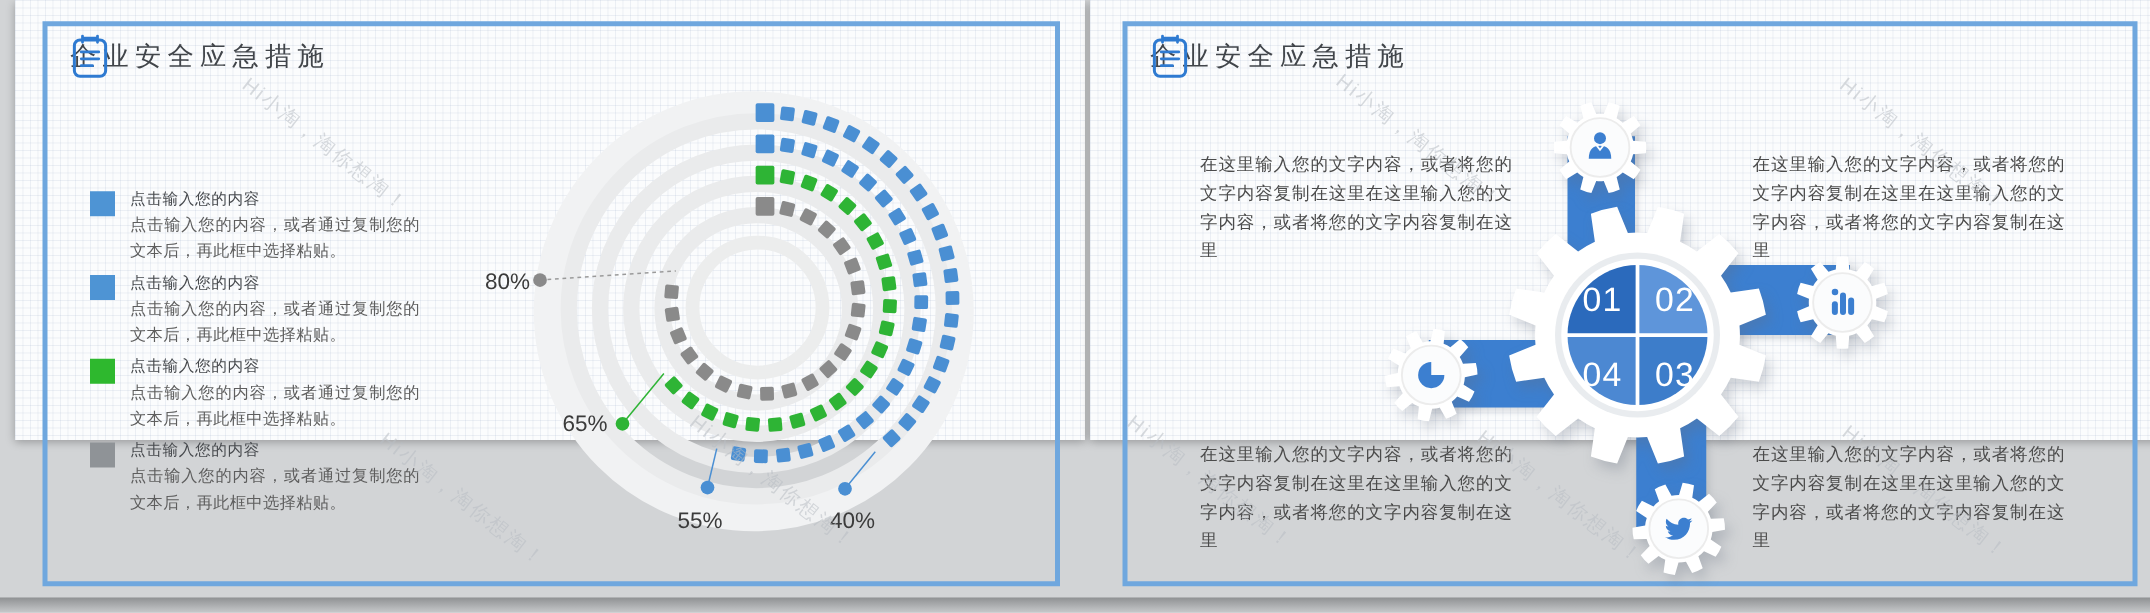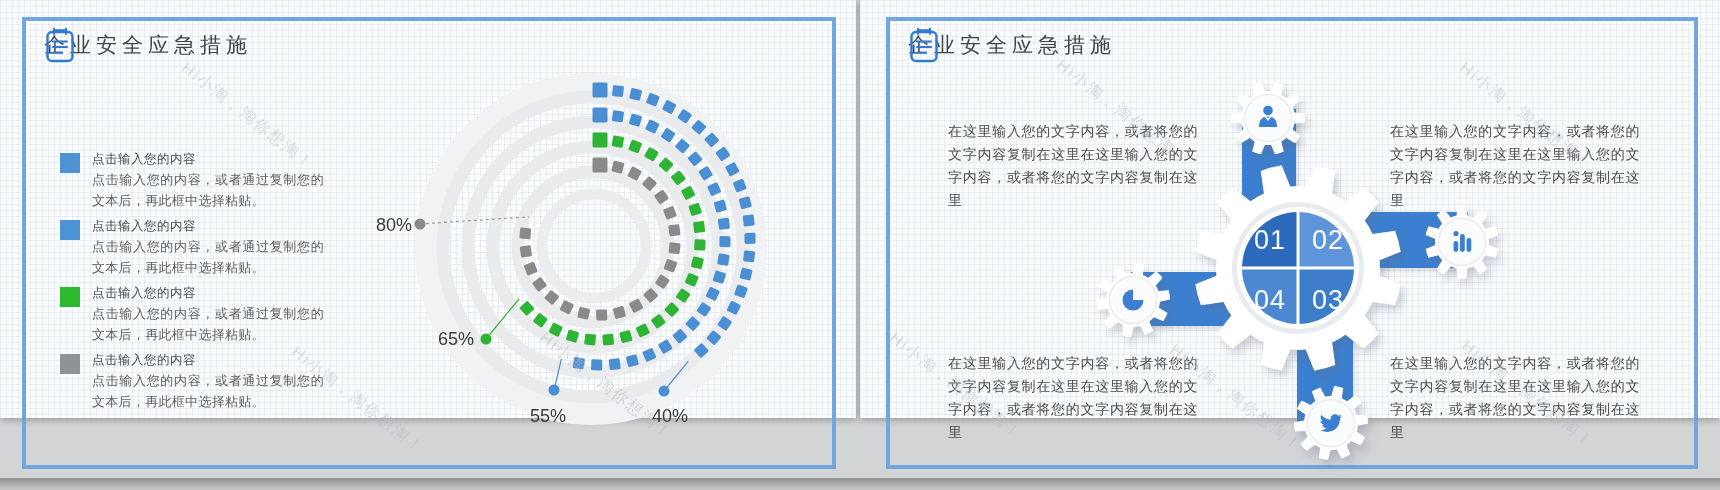--- a/index.html
+++ b/index.html
@@ -2,27 +2,28 @@
 <html><head>
 <meta charset="utf-8">
 <style>
   html,body{margin:0;padding:0;}
   body{
     width:1720px;height:490px;position:relative;overflow:hidden;
     background:#d2d4d6;
     font-family:"Liberation Sans","DejaVu Sans",sans-serif;
   }
   .page{
-    position:absolute;top:0;height:418px;
+    position:absolute;top:0;height:352px;
     background-color:#fbfcfd;
     background-image:
       linear-gradient(rgba(176,190,210,.22) 1px, transparent 1px),
       linear-gradient(90deg, rgba(176,190,210,.22) 1px, transparent 1px);
     background-size:6px 6px;
     box-shadow:0 2px 7px rgba(0,0,0,.28);
+    margin-left:12px;
   }
   #page-left{left:0;width:856px;}
   #page-right{left:860px;width:860px;}
   .desk-strip{position:absolute;left:0;bottom:0;width:1720px;height:12px;
     background:linear-gradient(#8f9193,#c6c8ca);}
   .frame{position:absolute;border:4px solid #6fa7de;background:transparent;}
   #frame-left{left:22px;top:17px;width:806px;height:444px;}
   #frame-right{left:26px;top:17px;width:804px;height:444px;}
   .titlebar{position:absolute;display:flex;align-items:center;gap:13px;}
   #title-left{left:44px;top:31px;}

